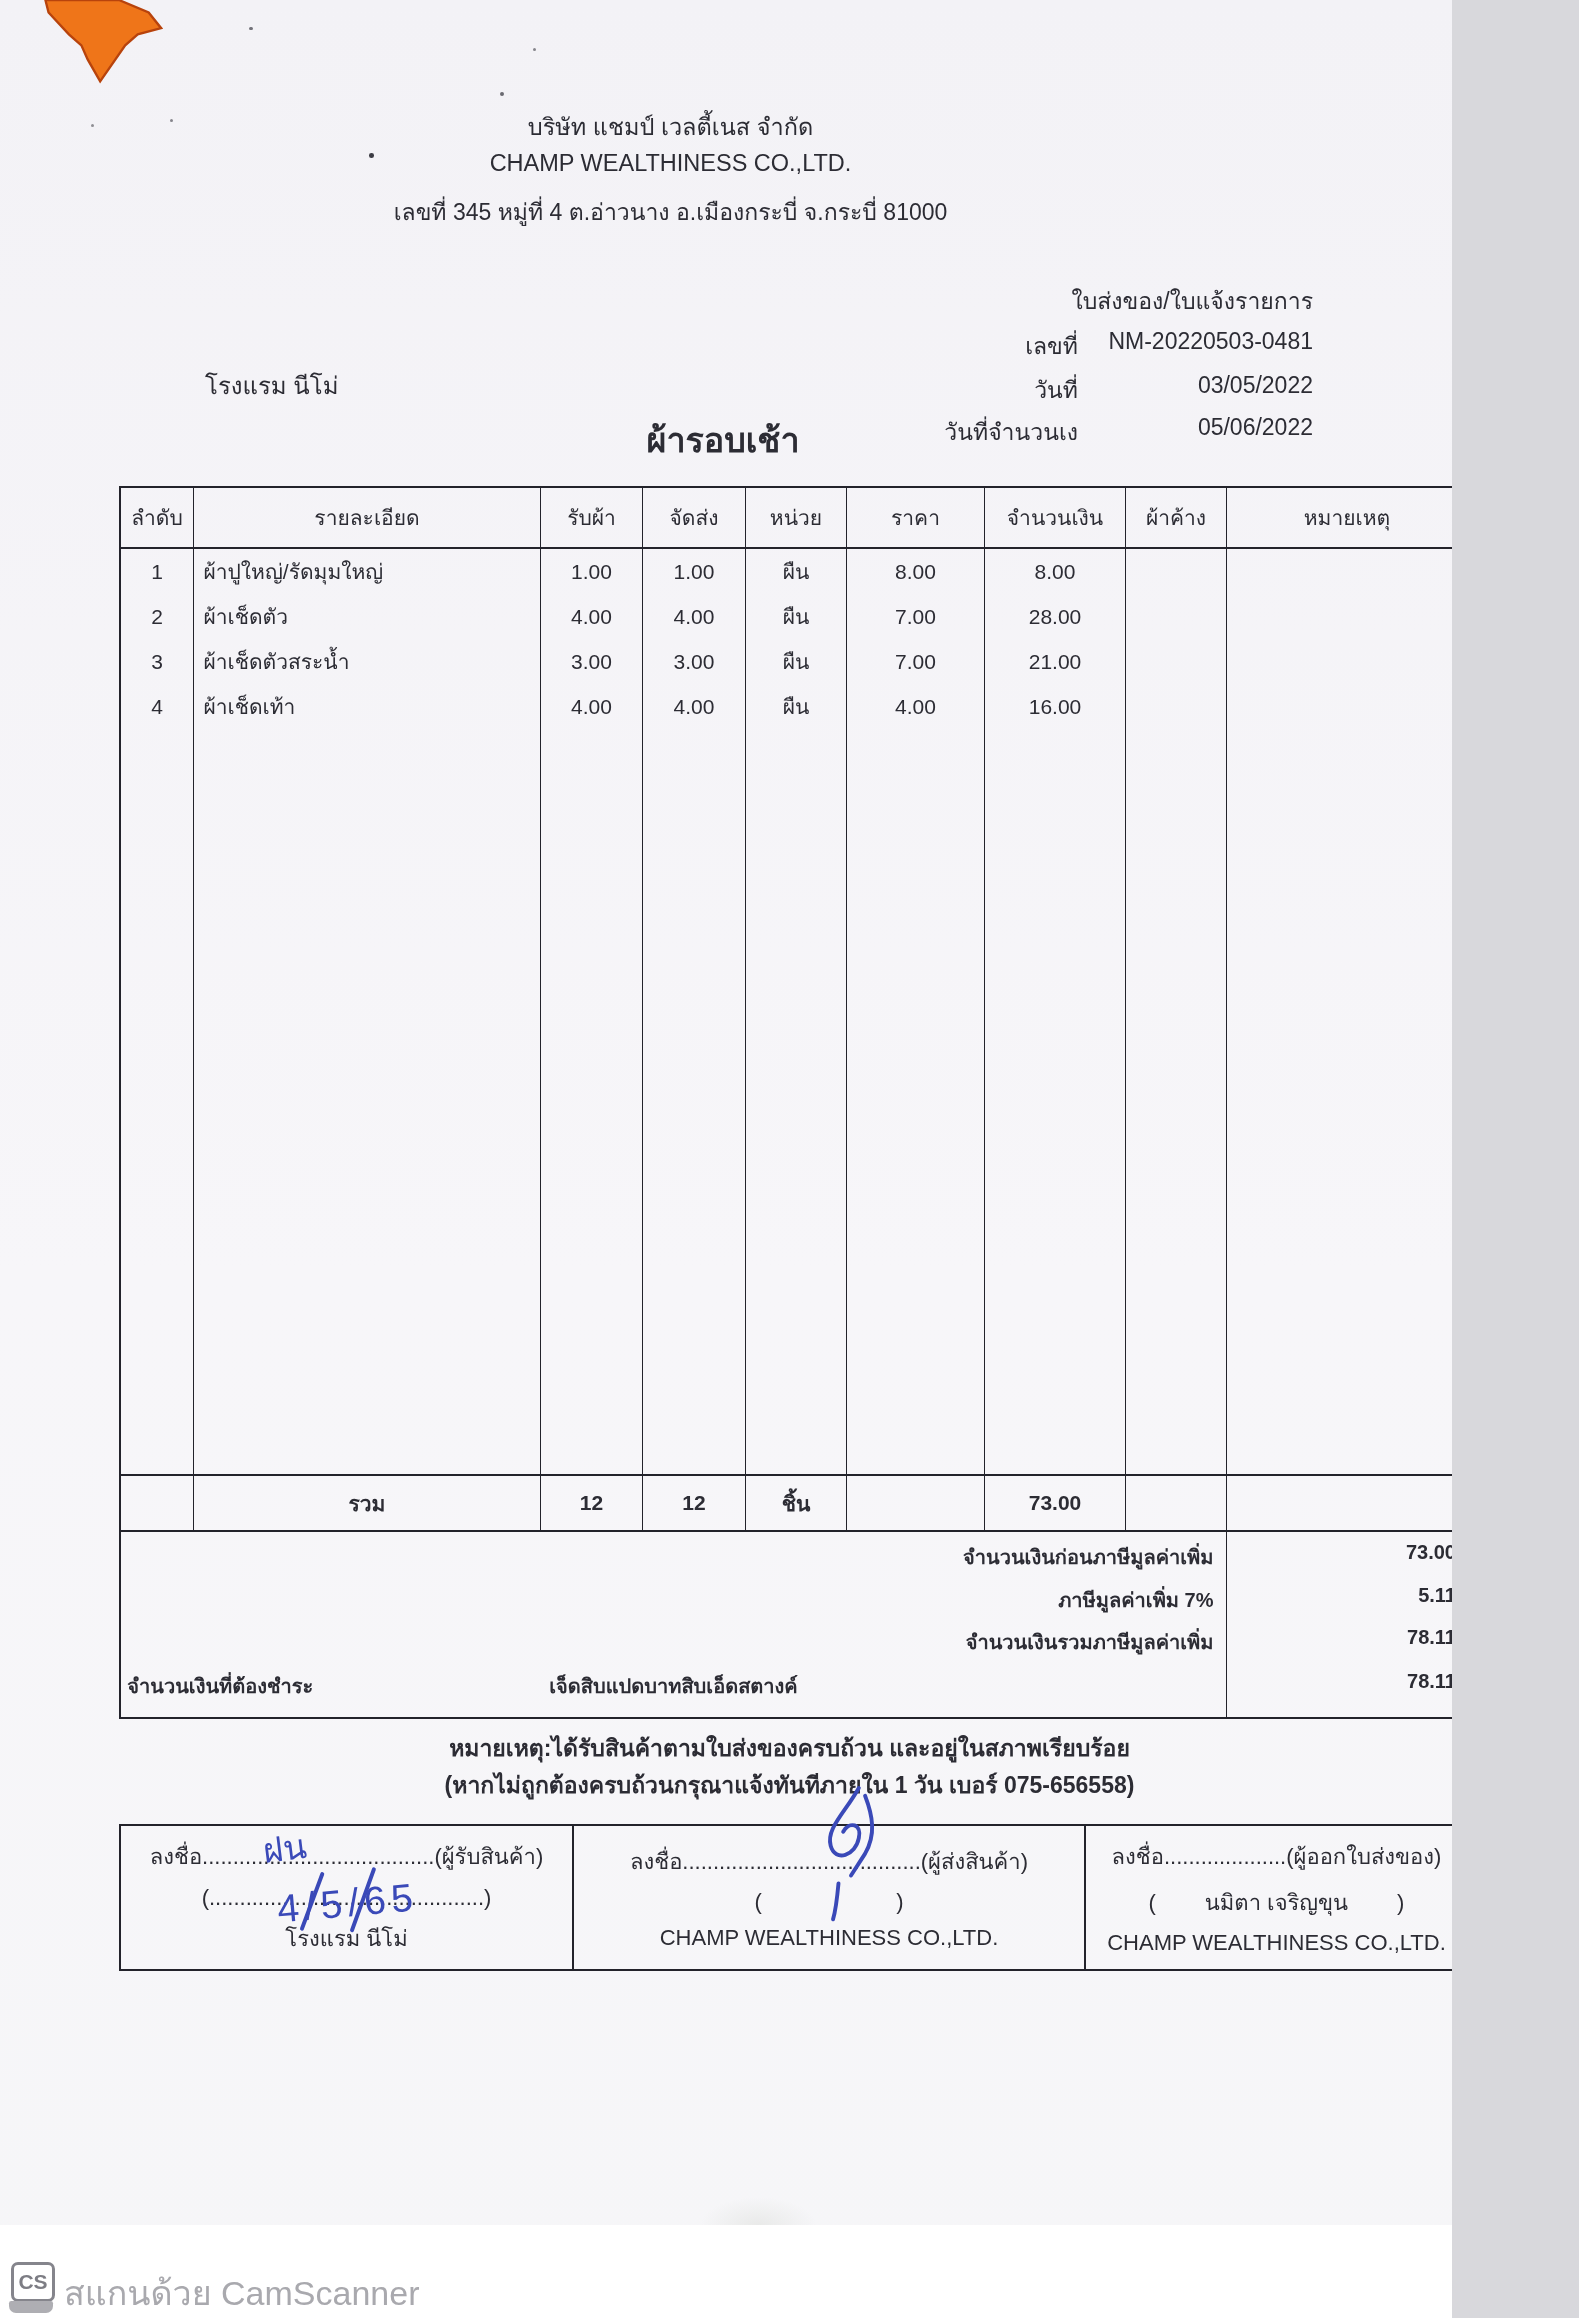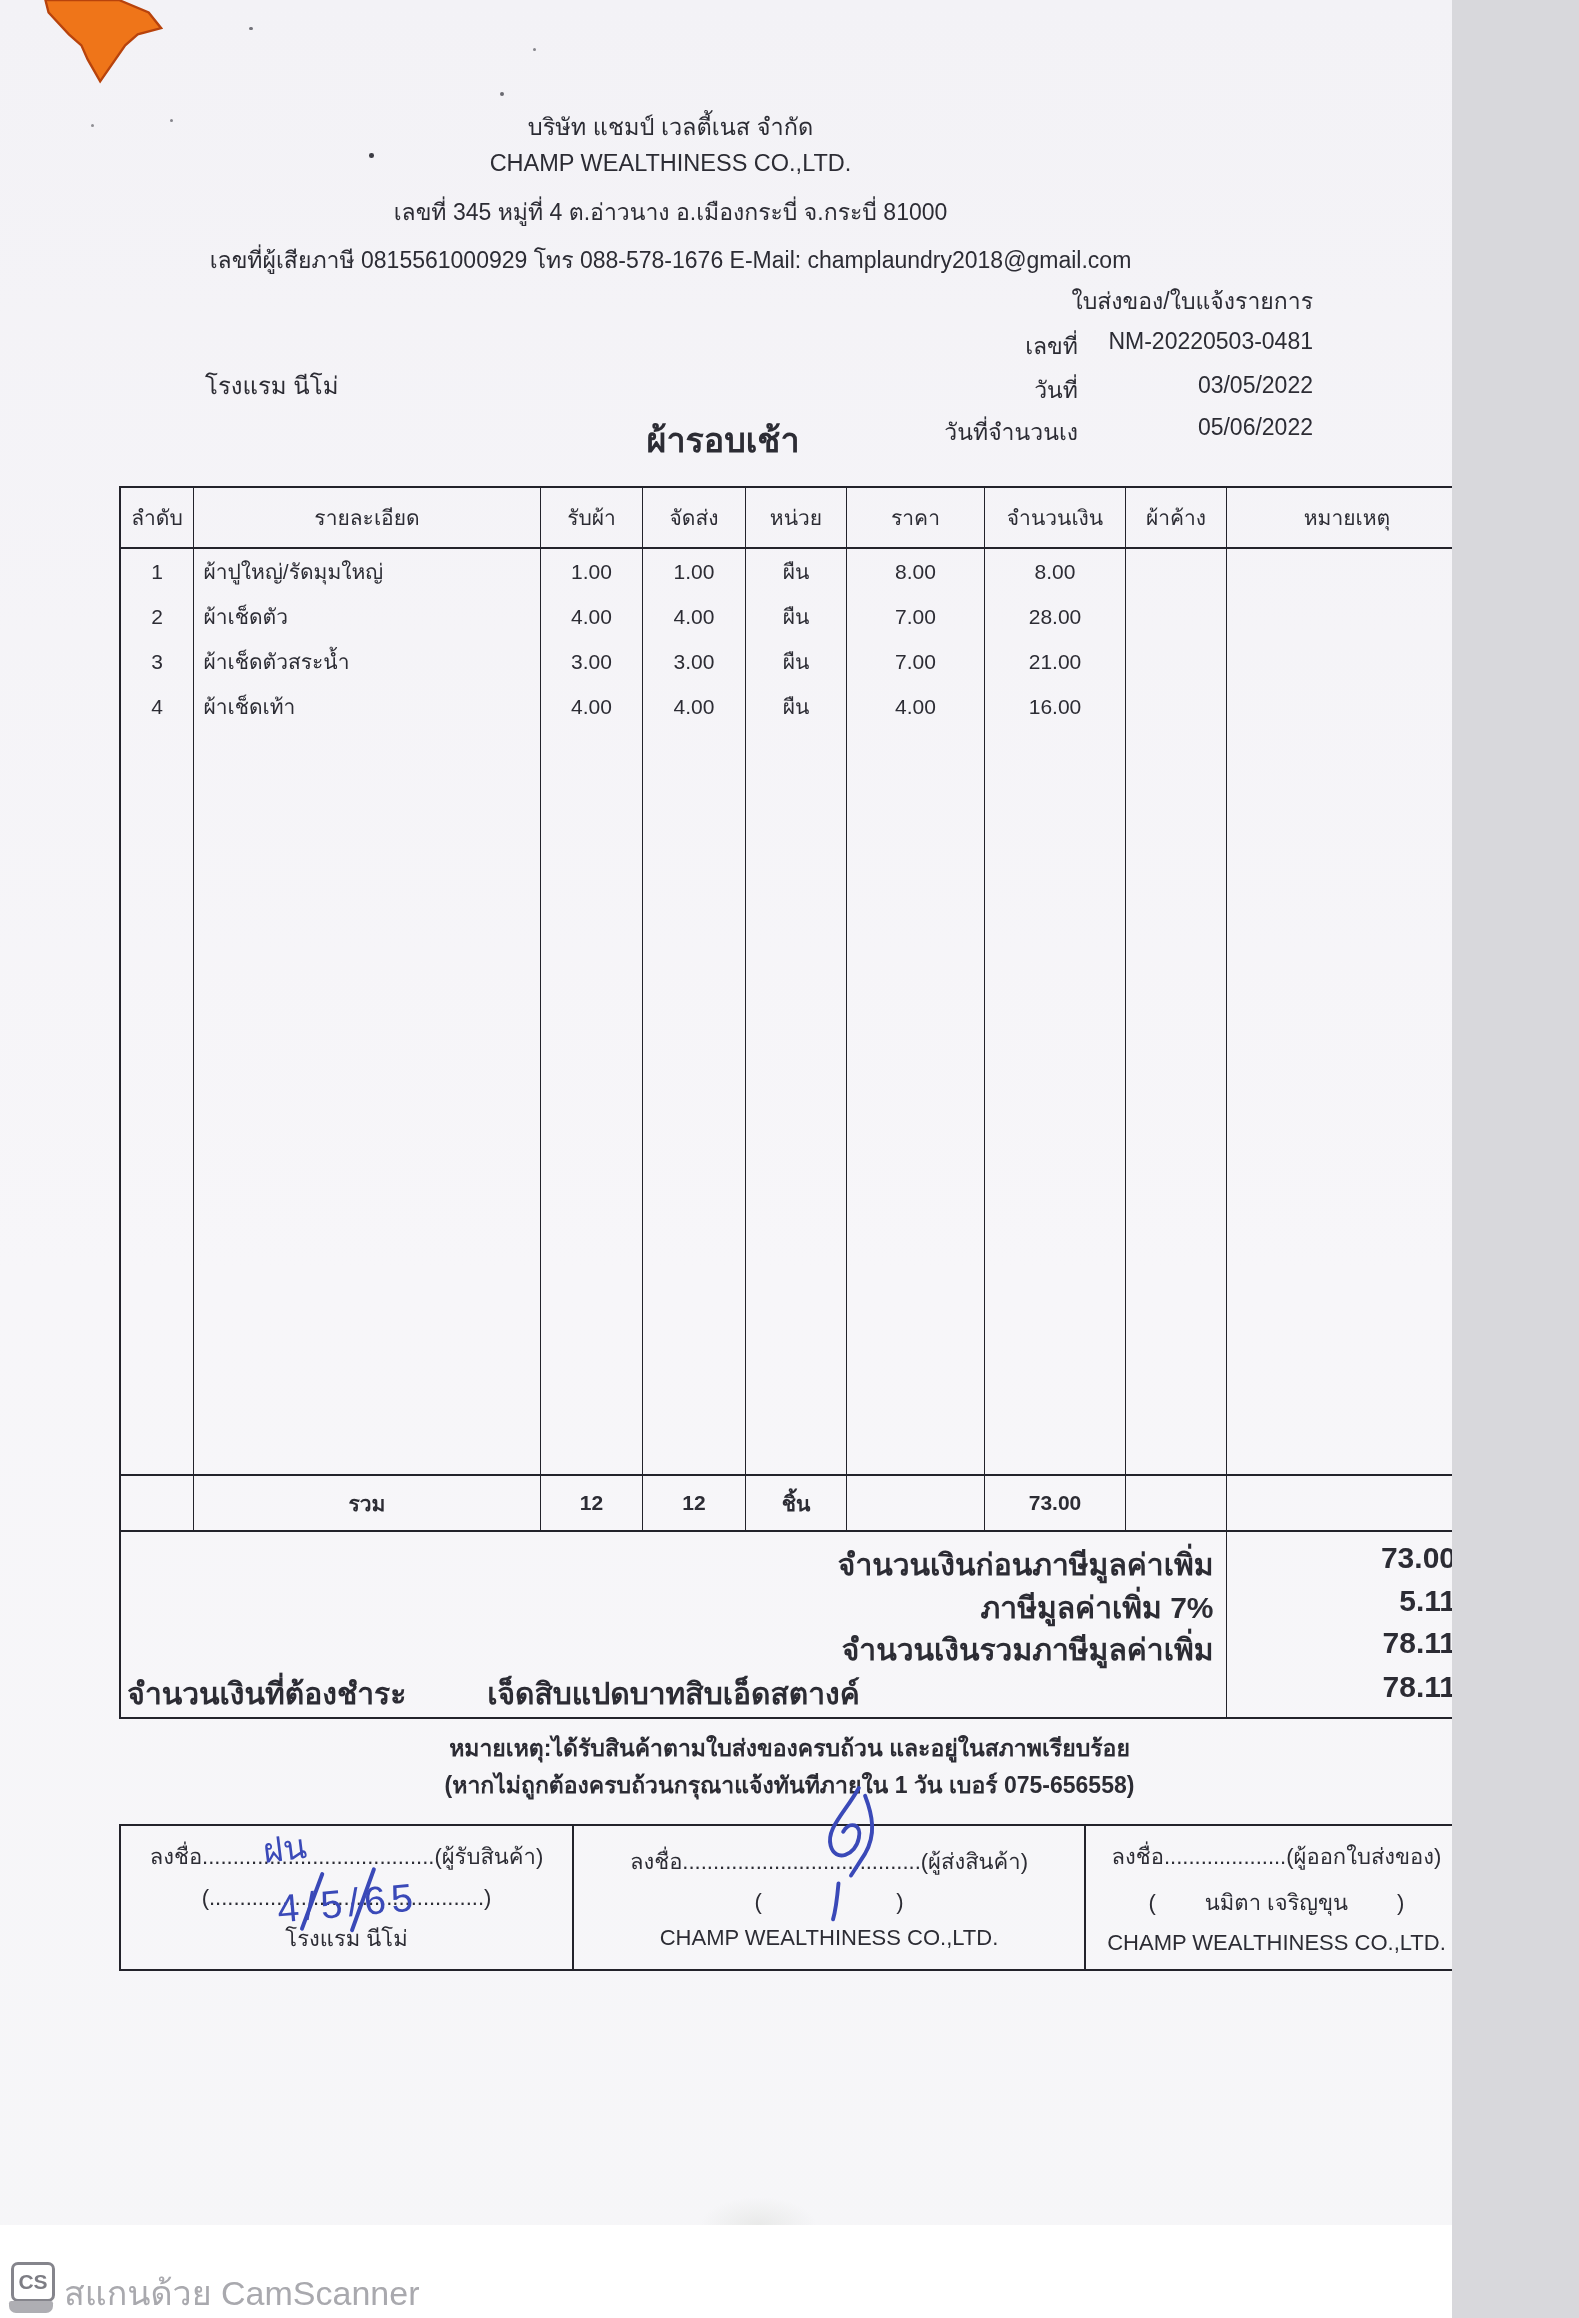--- a/index.html
+++ b/index.html
@@ -14,21 +14,21 @@
   
   .tbl{left:119px;top:486px;width:1350px;height:1233px;border:2.3px solid #23232b;display:flex;flex-direction:column;box-sizing:border-box;font-size:21px;background:transparent;}
   .tr{display:flex;min-height:0;}
   .cell{border-right:1.6px solid #23232b;box-sizing:border-box;display:flex;align-items:center;justify-content:center;overflow:hidden;}
   .c0{width:73px;} .c1{width:347px;} .c2{width:102px;} .c3{width:103px;text-align:right;} .c4{width:101px;} .c5{width:138px;} .c6{width:141px;} .c7{width:101px;} .c8{flex:1;border-right:none;}
   .thead{height:59px;border-bottom:2.3px solid #23232b;flex:none;}
   .brow{height:45px;flex:none;}
   .brow .c1{justify-content:flex-start;padding-left:9.4px;}
   .tfiller{flex:1;}
   .trow{height:54px;flex:none;border-top:2.3px solid #23232b;border-bottom:2.3px solid #23232b;font-weight:bold;}
-  .summary{height:185px;flex:none;display:flex;position:relative;font-weight:bold;font-size:30px;}
+  .summary{height:185px;flex:none;display:flex;position:relative;font-weight:bold;font-size:20px;}
   .sum-left{flex:1;position:relative;}
   .sum-right{width:241px;border-left:1.6px solid #23232b;box-sizing:border-box;position:relative;}
   .sline{position:absolute;right:12.5px;white-space:nowrap;}
   .sval{position:absolute;right:11px;white-space:nowrap;}
   
   .sigtbl{left:119px;top:1824px;width:1350px;height:147px;border:2.3px solid #23232b;display:flex;box-sizing:border-box;font-size:22px;}
   .sigcell{border-right:2.3px solid #23232b;box-sizing:border-box;display:flex;flex-direction:column;align-items:center;justify-content:center;gap:10.2px;position:relative;}
   .sg0{width:453px;} .sg1{width:512px;} .sg2{flex:1;border-right:none;}
   .nline{white-space:pre;}
   
@@ -55,21 +55,20 @@
   <div class="speck" style="left:500px;top:92px;width:3.9px;height:3.9px;opacity:.75;"></div>
   <div class="speck" style="left:249px;top:26.6px;width:3.9px;height:3.9px;opacity:.7;"></div>
   <div class="speck" style="left:170px;top:119px;width:3.1px;height:3.1px;opacity:.6;"></div>
   <div class="speck" style="left:91px;top:124px;width:3.1px;height:3.1px;opacity:.55;"></div>
   <div class="speck" style="left:533px;top:48px;width:3.1px;height:3.1px;opacity:.6;"></div>
   <div class="abs smudge"></div>
 
   <div class="abs hdr-line t30" style="top:108px;">บริษัท แชมป์ เวลตี้เนส จำกัด</div>
   <div class="abs hdr-line t30" style="top:150px;">CHAMP WEALTHINESS CO.,LTD.</div>
   <div class="abs hdr-line t29" style="top:194px;">เลขที่ 345 หมู่ที่ 4 ต.อ่าวนาง อ.เมืองกระบี่ จ.กระบี่ 81000</div>
-  <div class="abs hdr-line t29" style="top:242px;">เลขที่ผู้เสียภาษี 0815561000929 โทร 088-578-1676 E-Mail: champlaundry2018@gmail.com</div>
 
   <div class="abs t29" style="top:283px;right:139px;">ใบส่งของ/ใบแจ้งรายการ</div>
   <div class="abs mlabel" style="top:328px;">เลขที่</div>
   <div class="abs mvalue" style="top:328px;">NM-20220503-0481</div>
   <div class="abs mlabel" style="top:372px;">วันที่</div>
   <div class="abs mvalue" style="top:372px;">03/05/2022</div>
   <div class="abs mlabel" style="top:414px;">วันที่จำนวนเง</div>
   <div class="abs mvalue" style="top:414px;">05/06/2022</div>
 
   <div class="abs t31" style="left:205px;top:366px;">โรงแรม นีโม่</div>

